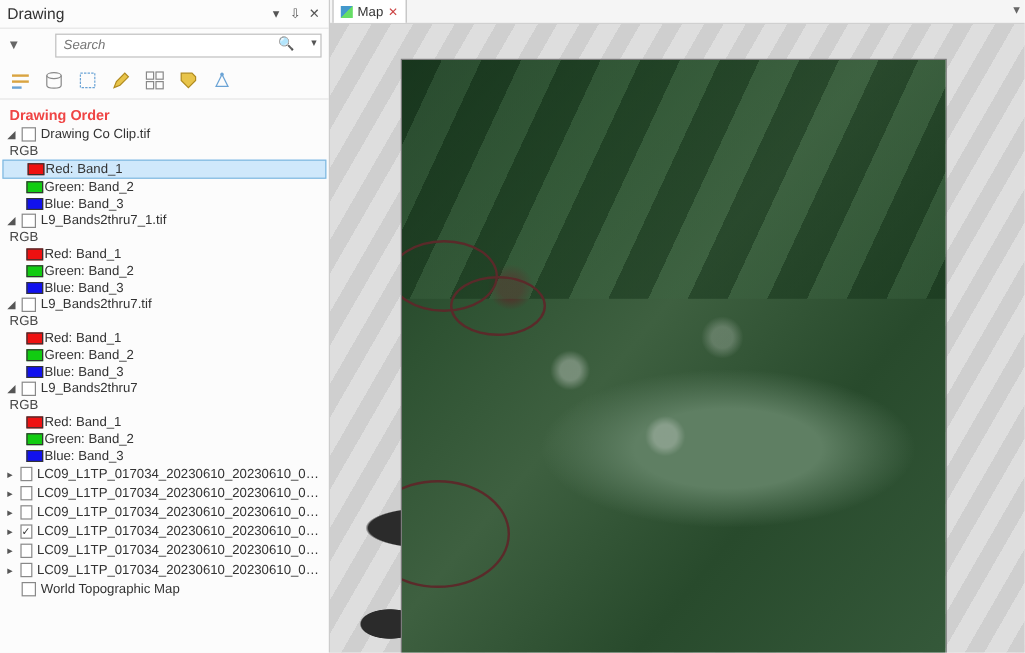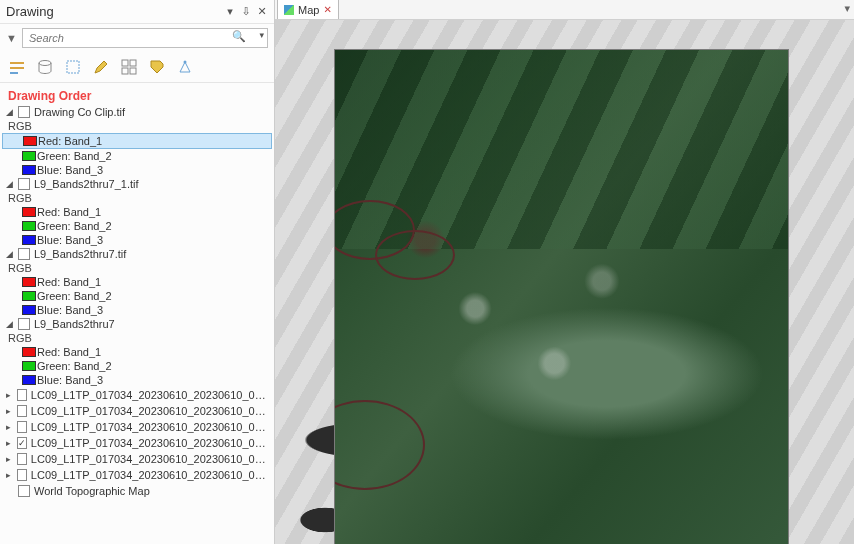--- a/index.html
+++ b/index.html
@@ -4,21 +4,21 @@
 <style>
   * { box-sizing: border-box; font-family: "Segoe UI", Arial, sans-serif; }
   body { margin:0; padding:0; width:854px; height:544px; background:#fff; overflow:hidden; display:flex; font-size:11px; color:#333; }
   
   .contents { width:275px; height:544px; border-right:1px solid #ccc; display:flex; flex-direction:column; background:#fcfcfc; }
   .pane-header { display:flex; align-items:center; padding:4px 6px; border-bottom:1px solid #e5e5e5; }
   .pane-header .title { font-size:13px; flex:1; }
   .pane-header .ctl { width:12px; text-align:center; color:#555; margin-left:4px; cursor:default; }
   .search-row { display:flex; align-items:center; padding:4px 6px; gap:4px; }
   .filter-icon { width:12px; color:#666; }
-  .search-box { flex:1; position:relative; }
+  .search-box { flex:1; position:relative;margin-left:24px; }
   .search-box input { width:100%; height:20px; border:1px solid #bfbfbf; padding:2px 38px 2px 6px; font-size:11px; font-style:italic; color:#888; }
   .search-box .mag { position:absolute; right:22px; top:2px; color:#555; }
   .search-box .dd { position:absolute; right:4px; top:2px; color:#555; font-size:9px; }
   .toolbar { display:flex; align-items:center; gap:10px; padding:6px 8px; border-bottom:1px solid #e5e5e5; }
   .toolbar .tb { width:18px; height:18px; display:flex; align-items:center; justify-content:center; }
   .section-title { font-weight:600; padding:6px 8px 2px; font-size:12px; color:#ef4444; }
   .tree { flex:1; overflow-y:auto; position:relative; max-height:442px; }
   .tree::-webkit-scrollbar { width:8px; }
   .tree::-webkit-scrollbar-thumb { background:#c8c8c8; }
   .layer { }

